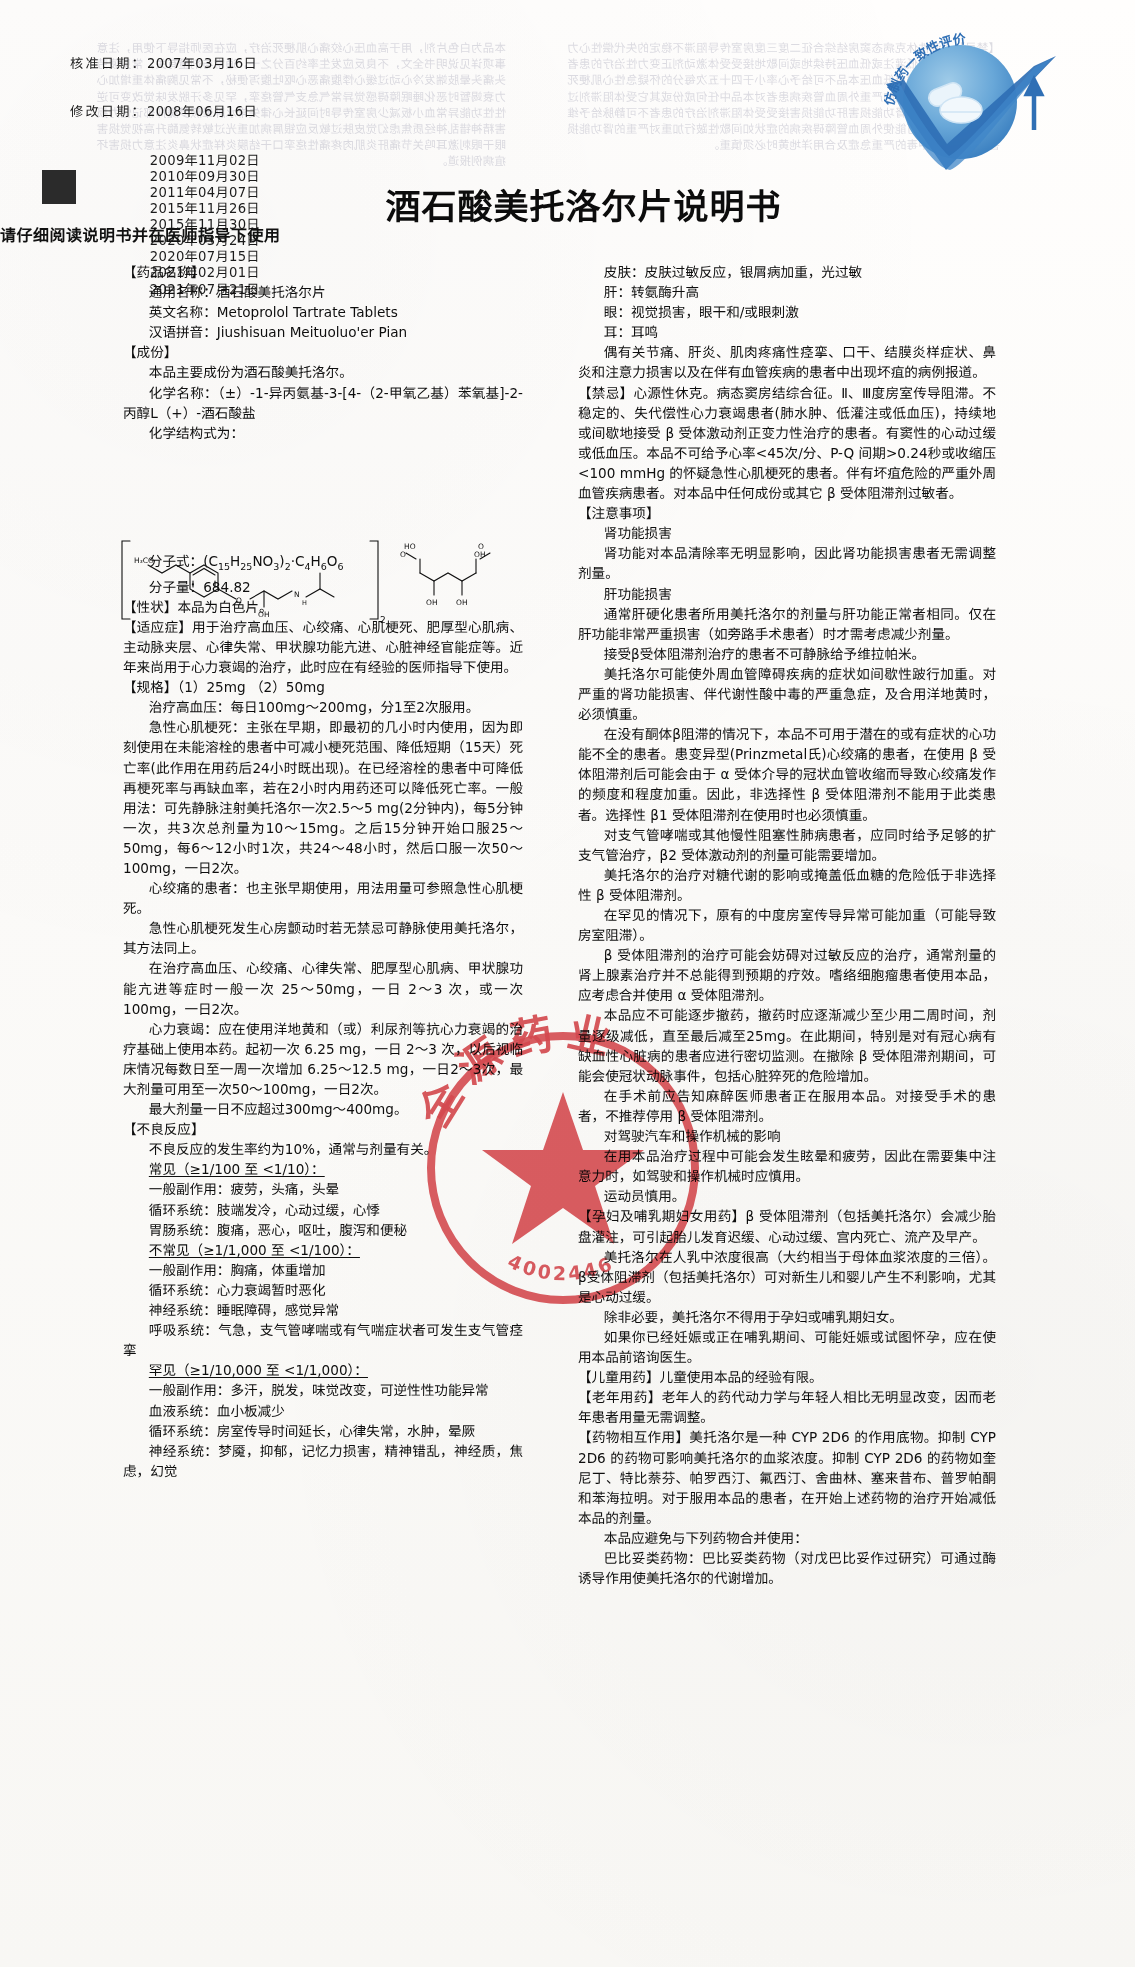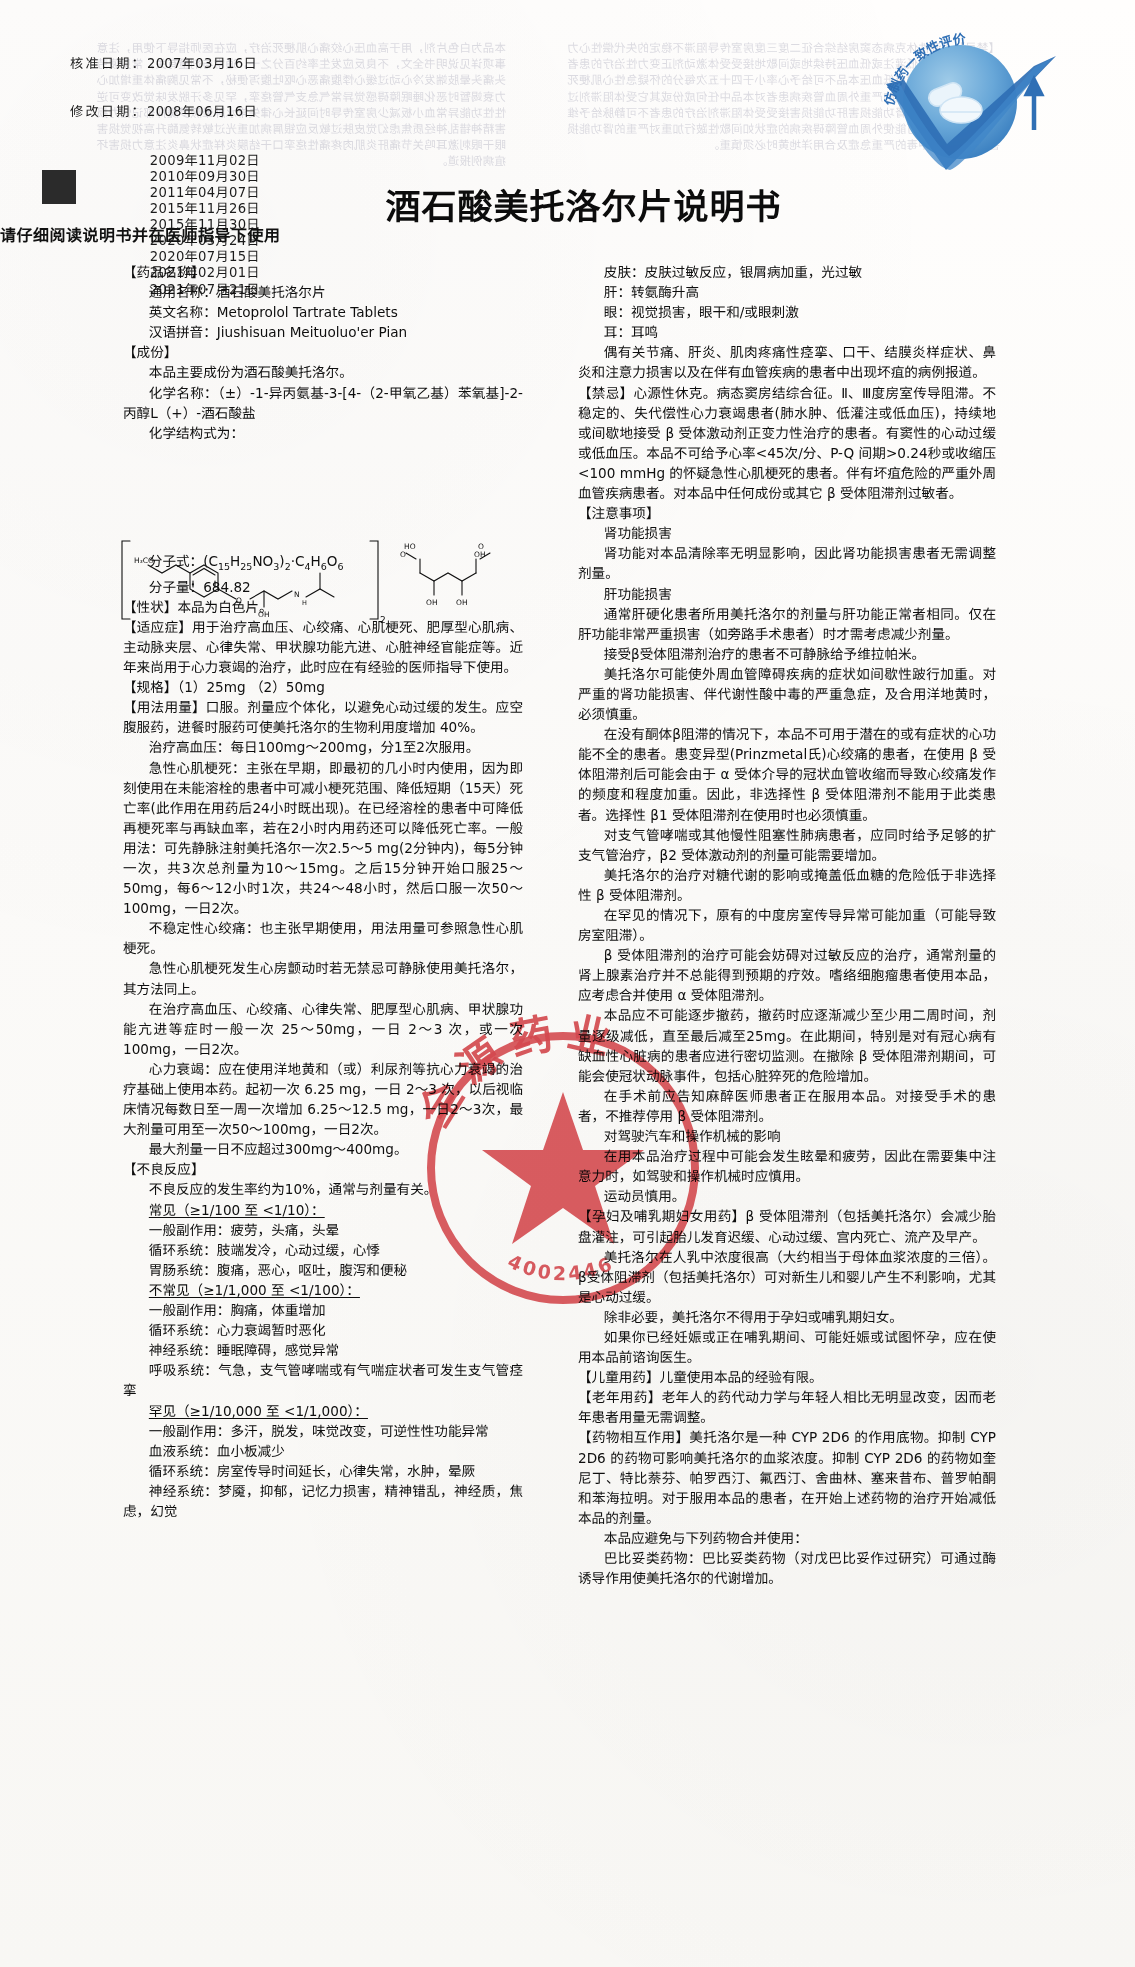--- a/index.html
+++ b/index.html
@@ -169,24 +169,23 @@
 
     <div class="p ind1"><span>分子式：</span><span id="mf">(C<sub style="font-size: 9.5px;">15</sub>H<sub style="font-size: 9.5px;">25</sub>NO<sub style="font-size: 9.5px;">3</sub>)<sub style="font-size: 9.5px;">2</sub>·C<sub style="font-size: 9.5px;">4</sub>H<sub style="font-size: 9.5px;">6</sub>O<sub style="font-size: 9.5px;">6</sub></span></div>
     <div class="p ind1"><span>分子量：</span><span>684.82</span></div>
 
     <div class="p"><span class="sec-head">【性状】</span><span>本品为白色片。</span></div>
 
     <div class="p"><span class="sec-head">【适应症】</span><span>用于治疗高血压、心绞痛、心肌梗死、肥厚型心肌病、主动脉夹层、心律失常、甲状腺功能亢进、心脏神经官能症等。近年来尚用于心力衰竭的治疗，此时应在有经验的医师指导下使用。</span></div>
 
     <div class="p"><span class="sec-head">【规格】</span><span>（1）25mg （2）50mg</span></div>
 
-    <div class="p"><span class="sec-head">【用法用量】</span><span>口服。剂量应个体化，以避免心动过缓的发生。应空腹服药，进餐时服药可使美托洛尔的生物利用度增加 40%。</span></div>
     <div class="p ind1">治疗高血压：每日100mg～200mg，分1至2次服用。</div>
     <div class="p ind1">急性心肌梗死：主张在早期，即最初的几小时内使用，因为即刻使用在未能溶栓的患者中可减小梗死范围、降低短期（15天）死亡率(此作用在用药后24小时既出现)。在已经溶栓的患者中可降低再梗死率与再缺血率，若在2小时内用药还可以降低死亡率。一般用法：可先静脉注射美托洛尔一次2.5～5 mg(2分钟内)，每5分钟一次，共3次总剂量为10～15mg。之后15分钟开始口服25～50mg，每6～12小时1次，共24～48小时，然后口服一次50～100mg，一日2次。</div>
-    <div class="p ind1">不稳定性心绞痛：也主张早期使用，用法用量可参照急性心肌梗死。</div>
+    <div class="p ind1">心绞痛的患者：也主张早期使用，用法用量可参照急性心肌梗死。</div>
     <div class="p ind1">急性心肌梗死发生心房颤动时若无禁忌可静脉使用美托洛尔，其方法同上。</div>
     <div class="p ind1">在治疗高血压、心绞痛、心律失常、肥厚型心肌病、甲状腺功能亢进等症时一般一次 25～50mg，一日 2～3 次，或一次100mg，一日2次。</div>
     <div class="p ind1">心力衰竭：应在使用洋地黄和（或）利尿剂等抗心力衰竭的治疗基础上使用本药。起初一次 6.25 mg，一日 2～3 次，以后视临床情况每数日至一周一次增加 6.25～12.5 mg，一日2～3次，最大剂量可用至一次50～100mg，一日2次。</div>
     <div class="p ind1">最大剂量一日不应超过300mg～400mg。</div>
 
     <div class="p sec-head">【不良反应】</div>
     <div class="p ind1">不良反应的发生率约为10%，通常与剂量有关。</div>
     <div class="p ind1 ul">常见（≥1/100 至 &lt;1/10）：</div>
     <div class="p ind1">一般副作用：疲劳，头痛，头晕</div>
     <div class="p ind1">循环系统：肢端发冷，心动过缓，心悸</div>

